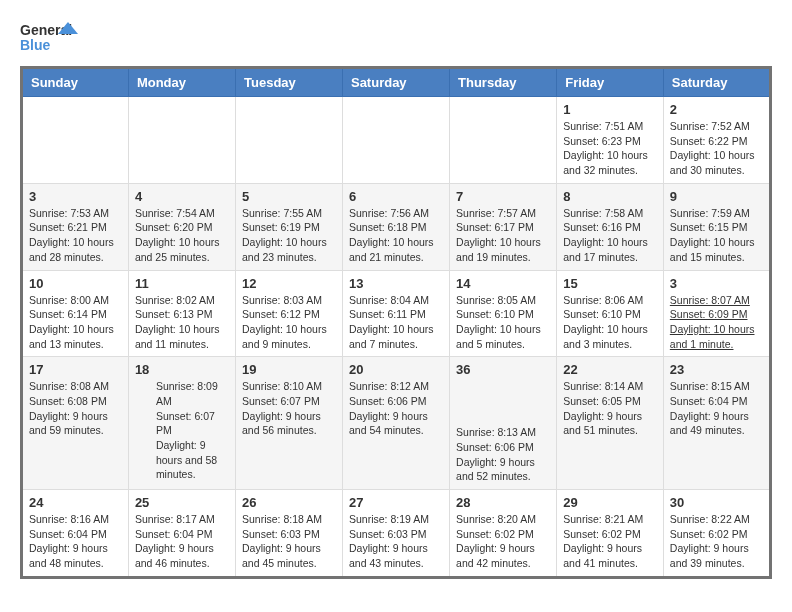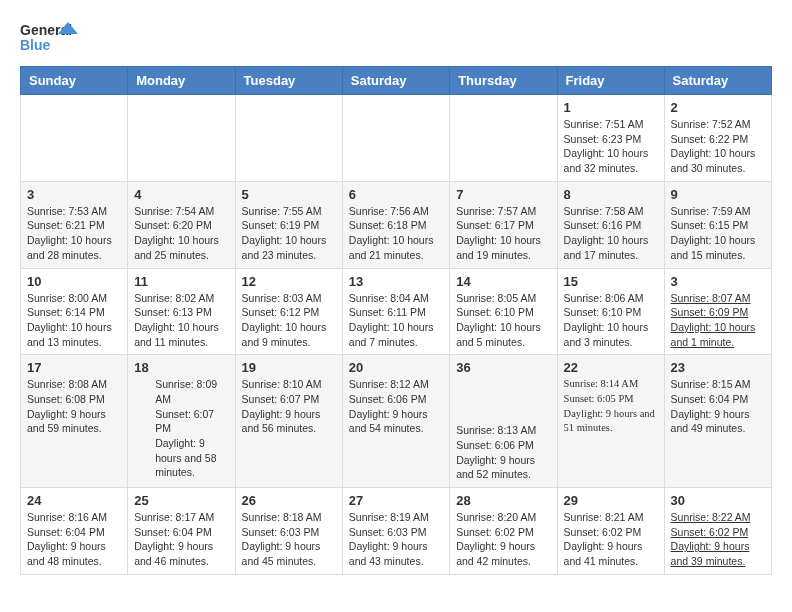--- a/index.html
+++ b/index.html
@@ -29,21 +29,21 @@
       font-weight: normal;
       color: #333;
     }
     .location {
       font-size: 14px;
       color: #666;
     }
     .calendar {
       width: 100%;
       border-collapse: collapse;
-      border: 1px solid #737373;
+      border: 3px solid #737373;
     }
     .calendar th {
       background-color: #4a7fc1;
       color: #fff;
       font-size: 13px;
       font-weight: bold;
       padding: 6px 8px;
       text-align: left;
       border: 1px solid #3a6fb1;
     }
@@ -238,21 +238,21 @@
 Daylight: 9 hours and 54 minutes.</div>
         </td>
         <td>
           <span class="day-number">36</span>
           <div class="day-info" style="white-space: pre-line; margin-top: 48px;">Sunrise: 8:13 AM
 Sunset: 6:06 PM
 Daylight: 9 hours and 52 minutes.</div>
         </td>
         <td>
           <span class="day-number">22</span>
-          <div class="day-info" style="white-space: pre-line; font-family: Liberation Serif, serif;">Sunrise: 8:14 AM
+          <div class="day-info" style="white-space: pre-line;">Sunrise: 8:14 AM
 Sunset: 6:05 PM
 Daylight: 9 hours and 51 minutes.</div>
         </td>
         <td>
           <span class="day-number">23</span>
           <div class="day-info" style="white-space: pre-line;">Sunrise: 8:15 AM
 Sunset: 6:04 PM
 Daylight: 9 hours and 49 minutes.</div>
         </td>
       </tr>
@@ -288,19 +288,19 @@
 Daylight: 9 hours and 42 minutes.</div>
         </td>
         <td>
           <span class="day-number">29</span>
           <div class="day-info" style="white-space: pre-line;">Sunrise: 8:21 AM
 Sunset: 6:02 PM
 Daylight: 9 hours and 41 minutes.</div>
         </td>
         <td>
           <span class="day-number">30</span>
-          <div class="day-info" style="white-space: pre-line; text-decoration: underline;">Sunrise: 8:22 AM
+          <div class="day-info" style="white-space: pre-line;">Sunrise: 8:22 AM
 Sunset: 6:02 PM
 Daylight: 9 hours and 39 minutes.</div>
         </td>
       </tr>
     </tbody>
 </table>
 
 </body></html>

